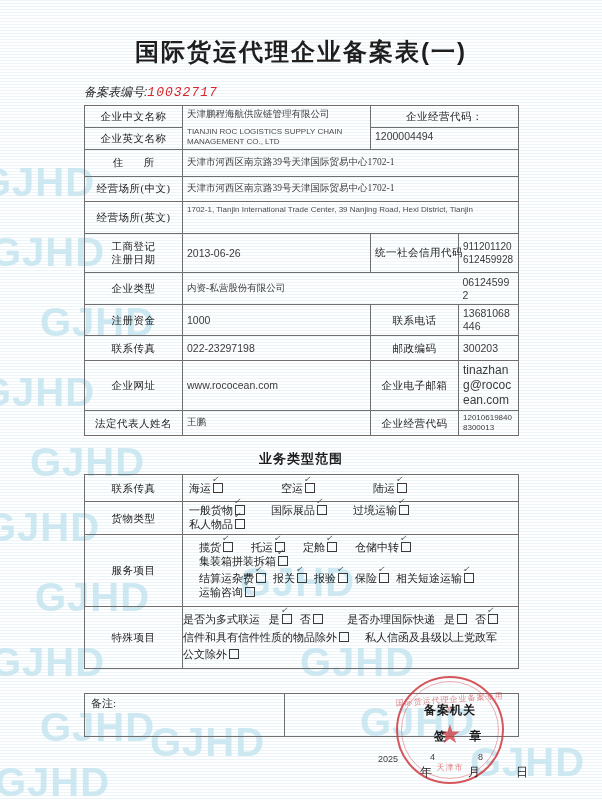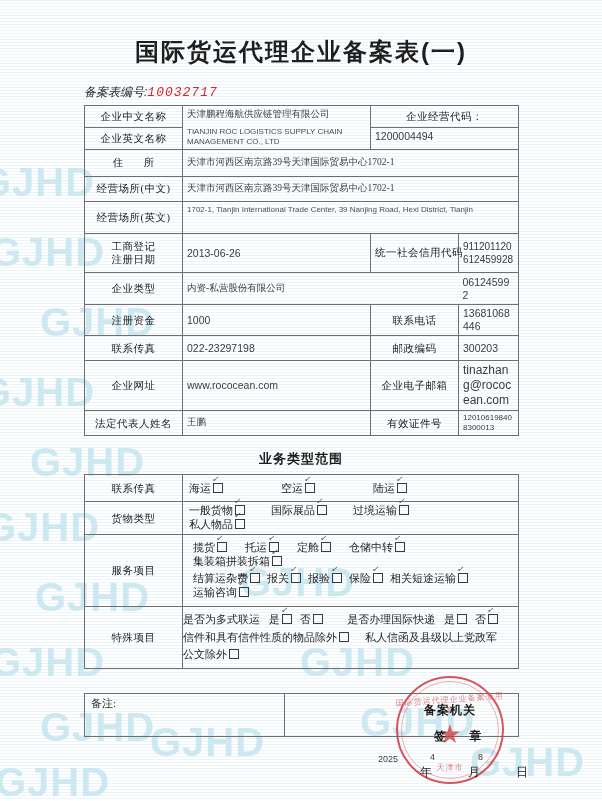--- a/index.html
+++ b/index.html
@@ -329,21 +329,21 @@
       </tr>
       <tr>
         <td class="lbl" style="height:20px">企业网址</td>
         <td class="val v-top">www.rococean.com</td>
         <td class="lbl">企业电子邮箱</td>
         <td class="val v-top" style="font-size:12px">tinazhang@rococean.com</td>
       </tr>
       <tr>
         <td class="lbl" style="height:20px">法定代表人姓名</td>
         <td class="val cn v-top">王鹏</td>
-        <td class="lbl">有效证件号</td>
+        <td class="lbl">企业经营代码</td>
         <td class="val v-top" style="font-size:8px">120106198408300013</td>
       </tr>
     </tbody>
   </table>
 
   <div class="sectitle">业务类型范围</div>
 
   <table class="grid">
     <colgroup>
         <col style="width:98px">
@@ -353,21 +353,21 @@
       <tr>
         <td class="lbl" style="height:22px">联系传真</td>
         <td class="optrow" id="opts-transport" style="padding-left:6px"><span class="opt" style="margin-right: 58px;"><span>海运</span><span class="box"><span class="tick">✓</span></span></span><span class="opt" style="margin-right: 58px;"><span>空运</span><span class="box"><span class="tick">✓</span></span></span><span class="opt" style="margin-right: 58px;"><span>陆运</span><span class="box"><span class="tick">✓</span></span></span></td>
       </tr>
       <tr>
         <td class="lbl" style="height:22px">货物类型</td>
         <td class="optrow" id="opts-cargo" style="padding-left:6px"><span class="opt" style="margin-right: 26px;"><span>一般货物</span><span class="box"><span class="tick">✓</span></span></span><span class="opt" style="margin-right: 26px;"><span>国际展品</span><span class="box"><span class="tick">✓</span></span></span><span class="opt" style="margin-right: 26px;"><span>过境运输</span><span class="box"><span class="tick">✓</span></span></span><span class="opt" style="margin-right: 26px;"><span>私人物品</span><span class="box"><span class="tick">✓</span></span></span></td>
       </tr>
       <tr>
         <td class="lbl" style="height:44px">服务项目</td>
-        <td style="padding:4px 0 4px 10px">
+        <td style="padding:4px 0 4px 16px">
           <div class="optrow tight" id="opts-svc1" style="padding-left:0"><span class="opt" style="margin-right: 18px;"><span>揽货</span><span class="box"><span class="tick">✓</span></span></span><span class="opt" style="margin-right: 18px;"><span>托运</span><span class="box"><span class="tick">✓</span></span></span><span class="opt" style="margin-right: 18px;"><span>定舱</span><span class="box"><span class="tick">✓</span></span></span><span class="opt" style="margin-right: 18px;"><span>仓储中转</span><span class="box"><span class="tick">✓</span></span></span><span class="opt" style="margin-right: 18px;"><span>集装箱拼装拆箱</span><span class="box"><span class="tick">✓</span></span></span></div>
           <div class="optrow tight" id="opts-svc2" style="padding-left:0"><span class="opt" style="margin-right: 7px;"><span>结算运杂费</span><span class="box"><span class="tick">✓</span></span></span><span class="opt" style="margin-right: 7px;"><span>报关</span><span class="box"><span class="tick">✓</span></span></span><span class="opt" style="margin-right: 7px;"><span>报验</span><span class="box"><span class="tick">✓</span></span></span><span class="opt" style="margin-right: 7px;"><span>保险</span><span class="box"><span class="tick">✓</span></span></span><span class="opt" style="margin-right: 7px;"><span>相关短途运输</span><span class="box"><span class="tick">✓</span></span></span><span class="opt" style="margin-right: 7px;"><span>运输咨询</span><span class="box"><span class="tick">✓</span></span></span></div>
         </td>
       </tr>
       <tr>
         <td class="lbl" style="height:56px">特殊项目</td>
         <td style="padding:4px 0 4px 0;vertical-align:top">
           <div class="optrow tight" style="padding-left:0">
             <span class="opt" style="margin-right:6px">是否为多式联运</span>
             <span id="opts-mm"><span class="opt" style="margin-right: 8px;"><span>是</span><span class="box"><span class="tick">✓</span></span></span><span class="opt" style="margin-right: 8px;"><span>否</span><span class="box"></span></span></span>

